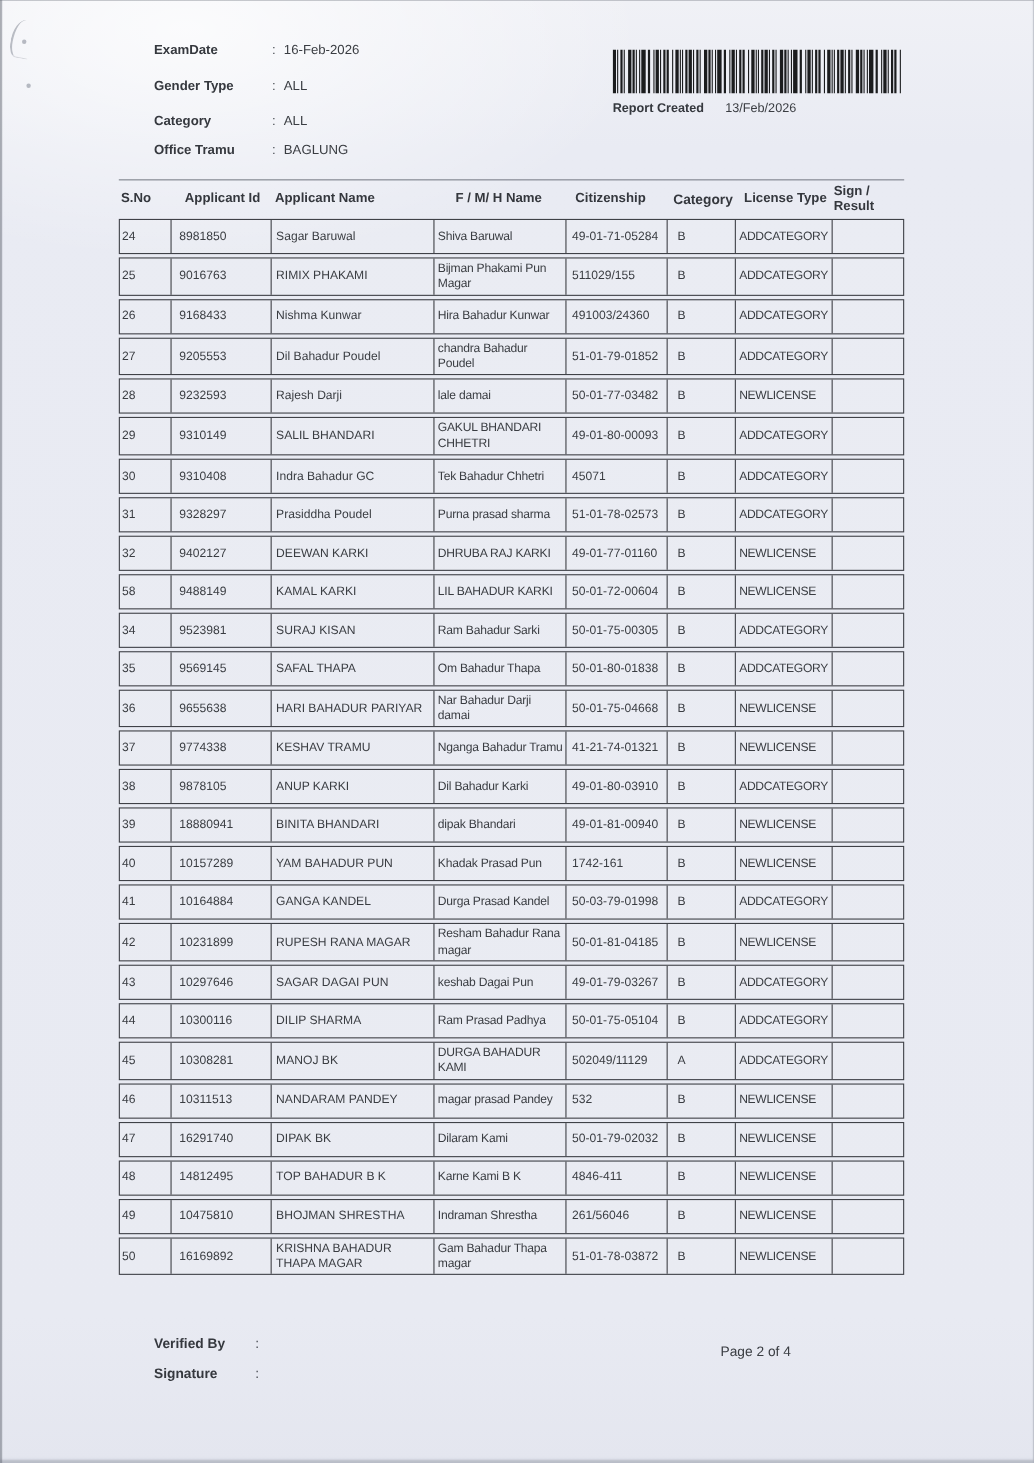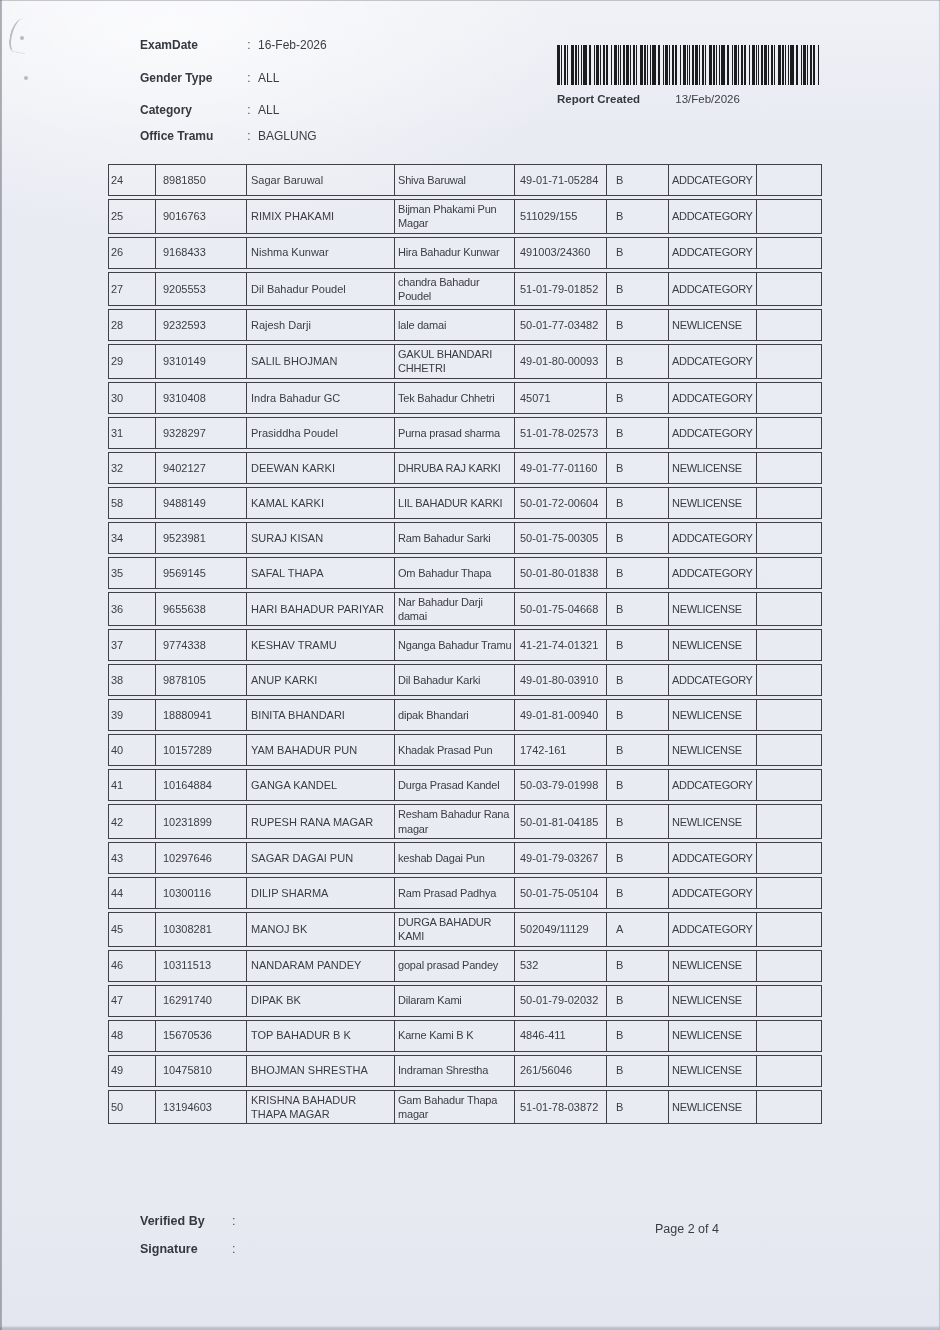--- a/index.html
+++ b/index.html
@@ -38,21 +38,21 @@
   .hfield .val{color:#3a3d42;}
   .hf0{top:38px;} .hf1{top:71px;} .hf2{top:103px;} .hf3{top:129px;}
 
   
   .barcode-block{position:absolute;left:557px;top:45px;width:265px;}
   .barcode{width:263px;height:40px;display:flex;align-items:stretch;overflow:hidden;}
   .barcode .bar{height:100%;background:#1b1c1e;flex:0 0 auto;}
   .barcode .gap{height:100%;flex:0 0 auto;}
   .report-created{margin-top:8px;font-size:11.5px;white-space:nowrap;}
   .report-created .rc-lbl{font-weight:bold;color:#35383e;}
-  .report-created .rc-val{margin-left:32px;color:#3a3d42;}
+  .report-created .rc-val{margin-left:16px;color:#3a3d42;}
 
   
   .table{position:absolute;left:108px;top:163px;width:714px;}
   .thead{
     display:flex;align-items:center;border-top:1px solid #7c808a;
     min-height:34px;font-size:12px;font-weight:bold;color:#34373d;
     line-height:1.15;
   }
   .thead .th{padding:2px 2px 2px 3px;box-sizing:border-box;}
   .tbody{margin-top:1px;}
@@ -266,20 +266,30 @@
         <div class="bar" style="width: 1px;"></div>
         <div class="gap" style="width: 2px;"></div>
       </div>
     <div class="report-created">
       <span class="rc-lbl">Report Created</span>
       <span class="rc-val">13/Feb/2026</span>
     </div>
   </div>
 
   <div class="table">
+    <div class="thead">
+      <div class="th c0">S.No</div>
+      <div class="th c1">Applicant Id</div>
+      <div class="th c2">Applicant Name</div>
+      <div class="th c3">F / M/ H Name</div>
+      <div class="th c4">Citizenship</div>
+      <div class="th c5">Category</div>
+      <div class="th c6">License Type</div>
+      <div class="th c7">Sign / Result</div>
+    </div>
     <div class="tbody" id="tbody">
     <div class="trow">
       <div class="td c0">24</div>
       <div class="td c1">8981850</div>
       <div class="td c2">Sagar  Baruwal</div>
       <div class="td c3">Shiva  Baruwal</div>
       <div class="td c4">49-01-71-05284</div>
       <div class="td c5">B</div>
       <div class="td c6">ADDCATEGORY</div>
       <div class="td c7"></div>
@@ -325,21 +335,21 @@
       <div class="td c3">lale  damai</div>
       <div class="td c4">50-01-77-03482</div>
       <div class="td c5">B</div>
       <div class="td c6">NEWLICENSE</div>
       <div class="td c7"></div>
     </div>
 
     <div class="trow">
       <div class="td c0">29</div>
       <div class="td c1">9310149</div>
-      <div class="td c2">SALIL  BHOJMAN</div>
+      <div class="td c2">SALIL  BHANDARI</div>
       <div class="td c3">GAKUL BHANDARI CHHETRI</div>
       <div class="td c4">49-01-80-00093</div>
       <div class="td c5">B</div>
       <div class="td c6">ADDCATEGORY</div>
       <div class="td c7"></div>
     </div>
 
     <div class="trow">
       <div class="td c0">30</div>
       <div class="td c1">9310408</div>
@@ -513,41 +523,41 @@
       <div class="td c4">502049/11129</div>
       <div class="td c5">A</div>
       <div class="td c6">ADDCATEGORY</div>
       <div class="td c7"></div>
     </div>
 
     <div class="trow">
       <div class="td c0">46</div>
       <div class="td c1">10311513</div>
       <div class="td c2">NANDARAM  PANDEY</div>
-      <div class="td c3">gopal prasad Pandey</div>
+      <div class="td c3">magar prasad Pandey</div>
       <div class="td c4">532</div>
       <div class="td c5">B</div>
       <div class="td c6">NEWLICENSE</div>
       <div class="td c7"></div>
     </div>
 
     <div class="trow">
       <div class="td c0">47</div>
       <div class="td c1">16291740</div>
       <div class="td c2">DIPAK  BK</div>
       <div class="td c3">Dilaram  Kami</div>
       <div class="td c4">50-01-79-02032</div>
       <div class="td c5">B</div>
       <div class="td c6">NEWLICENSE</div>
       <div class="td c7"></div>
     </div>
 
     <div class="trow">
       <div class="td c0">48</div>
-      <div class="td c1">15670536</div>
+      <div class="td c1">14812495</div>
       <div class="td c2">TOP BAHADUR B K</div>
       <div class="td c3">Karne  Kami B K</div>
       <div class="td c4">4846-411</div>
       <div class="td c5">B</div>
       <div class="td c6">NEWLICENSE</div>
       <div class="td c7"></div>
     </div>
 
     <div class="trow">
       <div class="td c0">49</div>
@@ -555,21 +565,21 @@
       <div class="td c2">BHOJMAN  SHRESTHA</div>
       <div class="td c3">Indraman  Shrestha</div>
       <div class="td c4">261/56046</div>
       <div class="td c5">B</div>
       <div class="td c6">NEWLICENSE</div>
       <div class="td c7"></div>
     </div>
 
     <div class="trow">
       <div class="td c0">50</div>
-      <div class="td c1">13194603</div>
+      <div class="td c1">16169892</div>
       <div class="td c2">KRISHNA BAHADUR THAPA MAGAR</div>
       <div class="td c3">Gam Bahadur Thapa magar</div>
       <div class="td c4">51-01-78-03872</div>
       <div class="td c5">B</div>
       <div class="td c6">NEWLICENSE</div>
       <div class="td c7"></div>
     </div>
   </div>
   </div>
 

